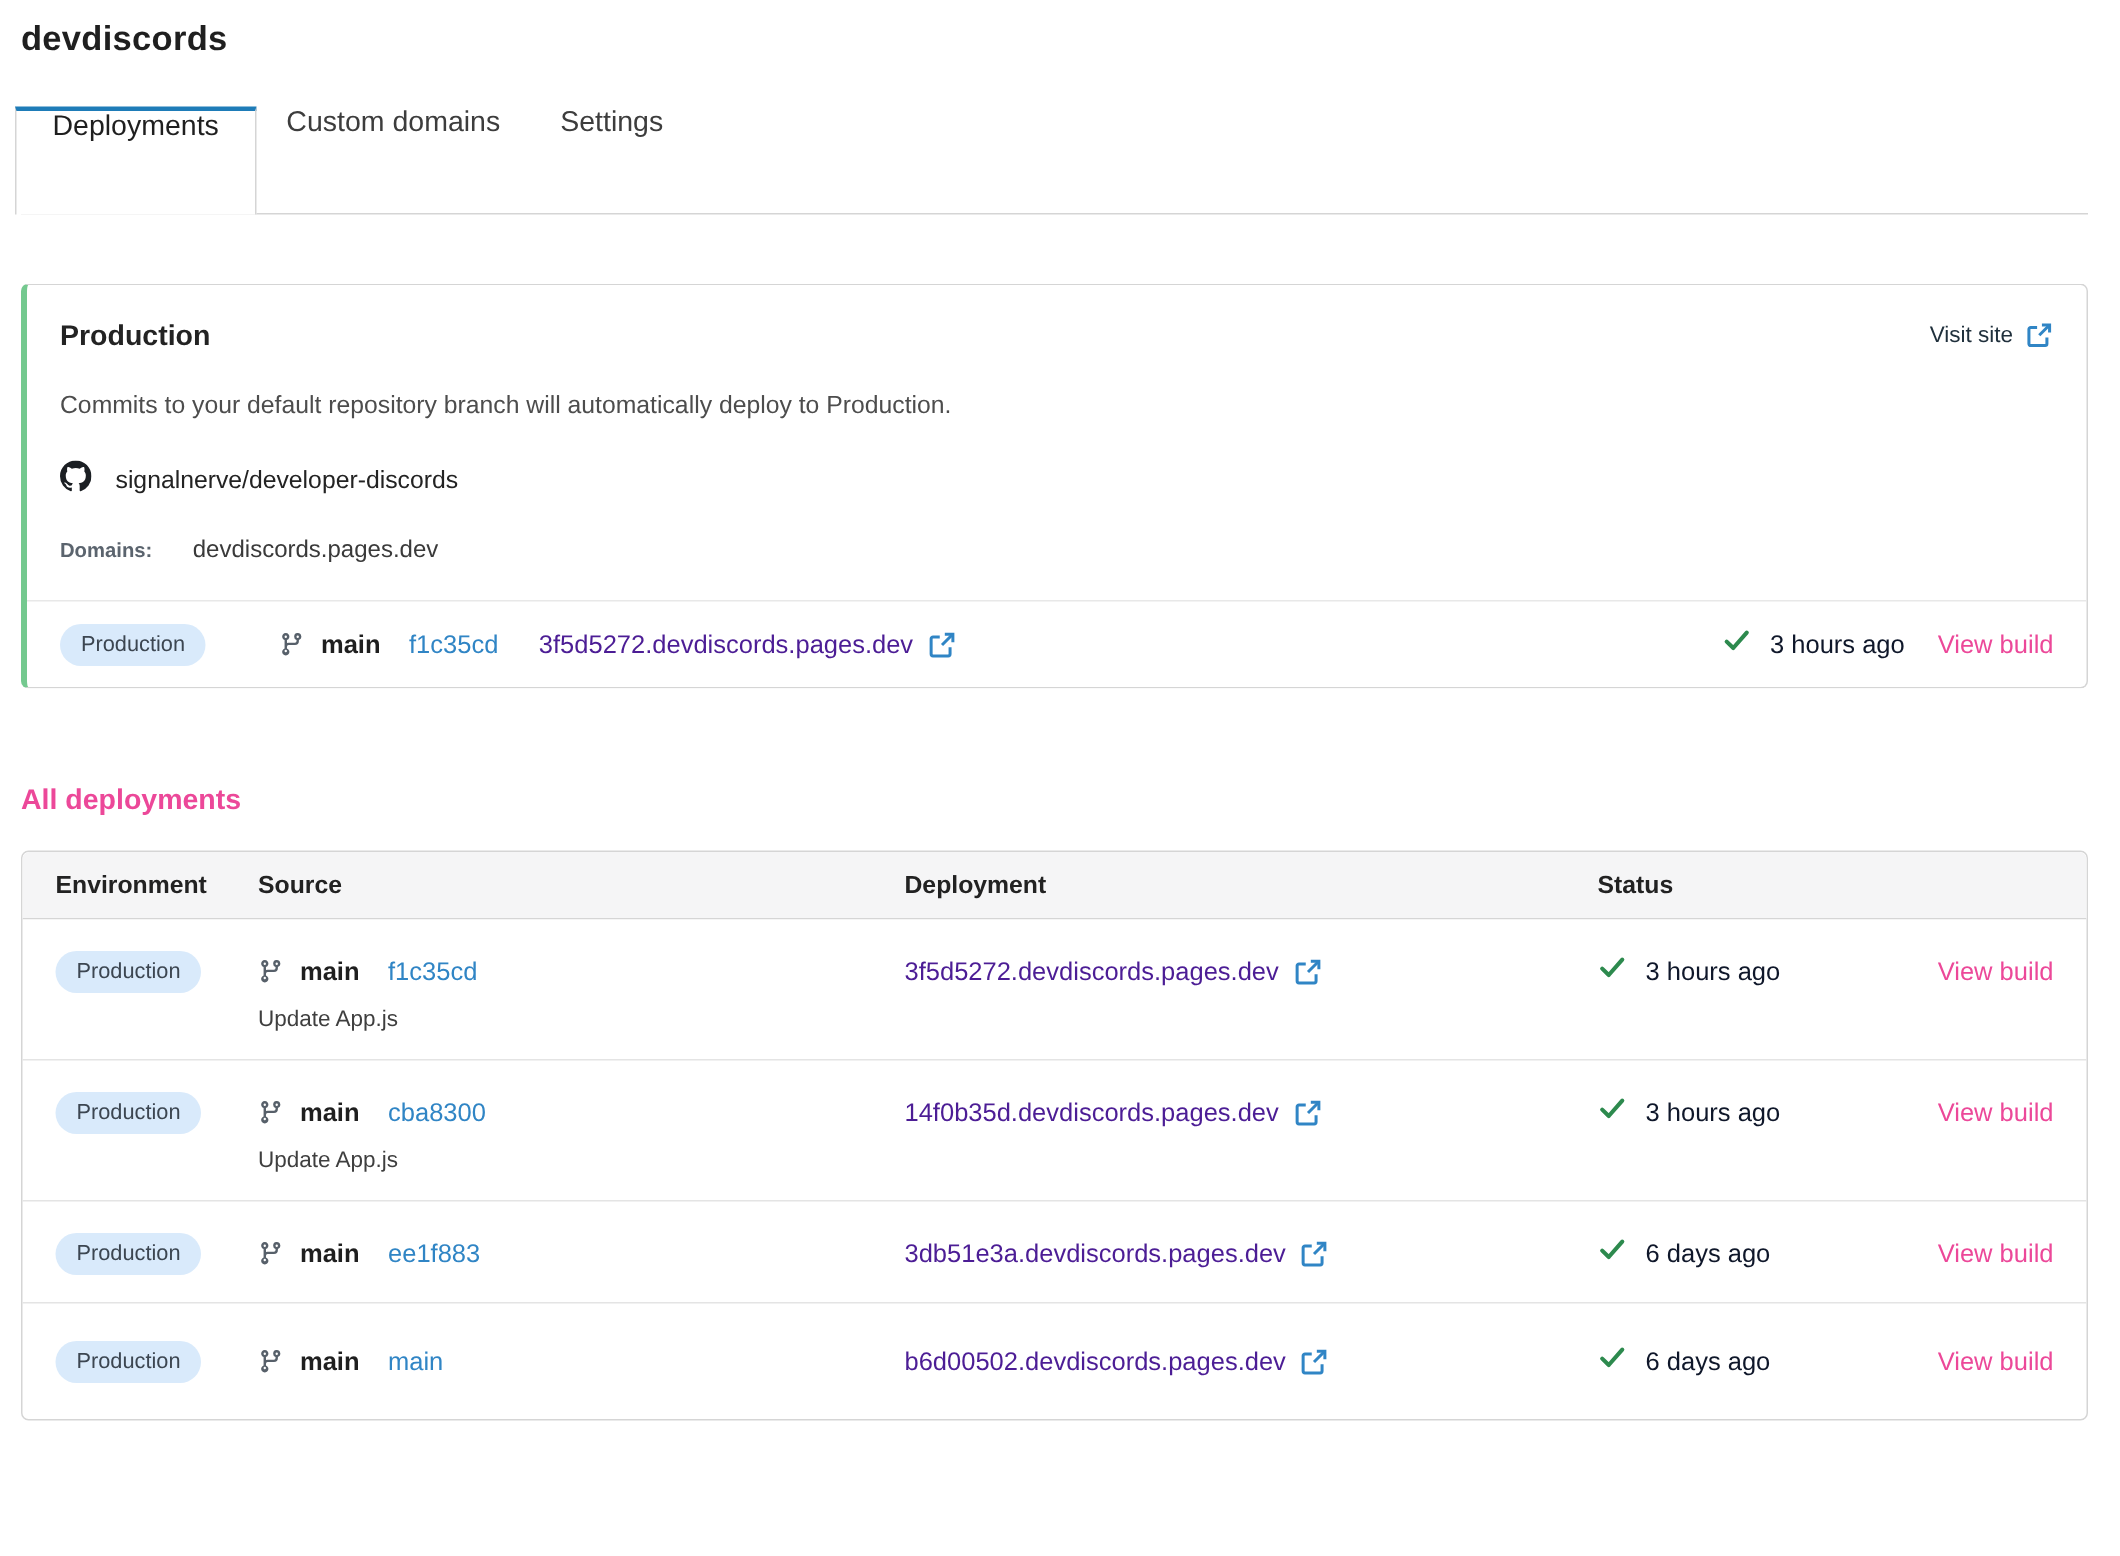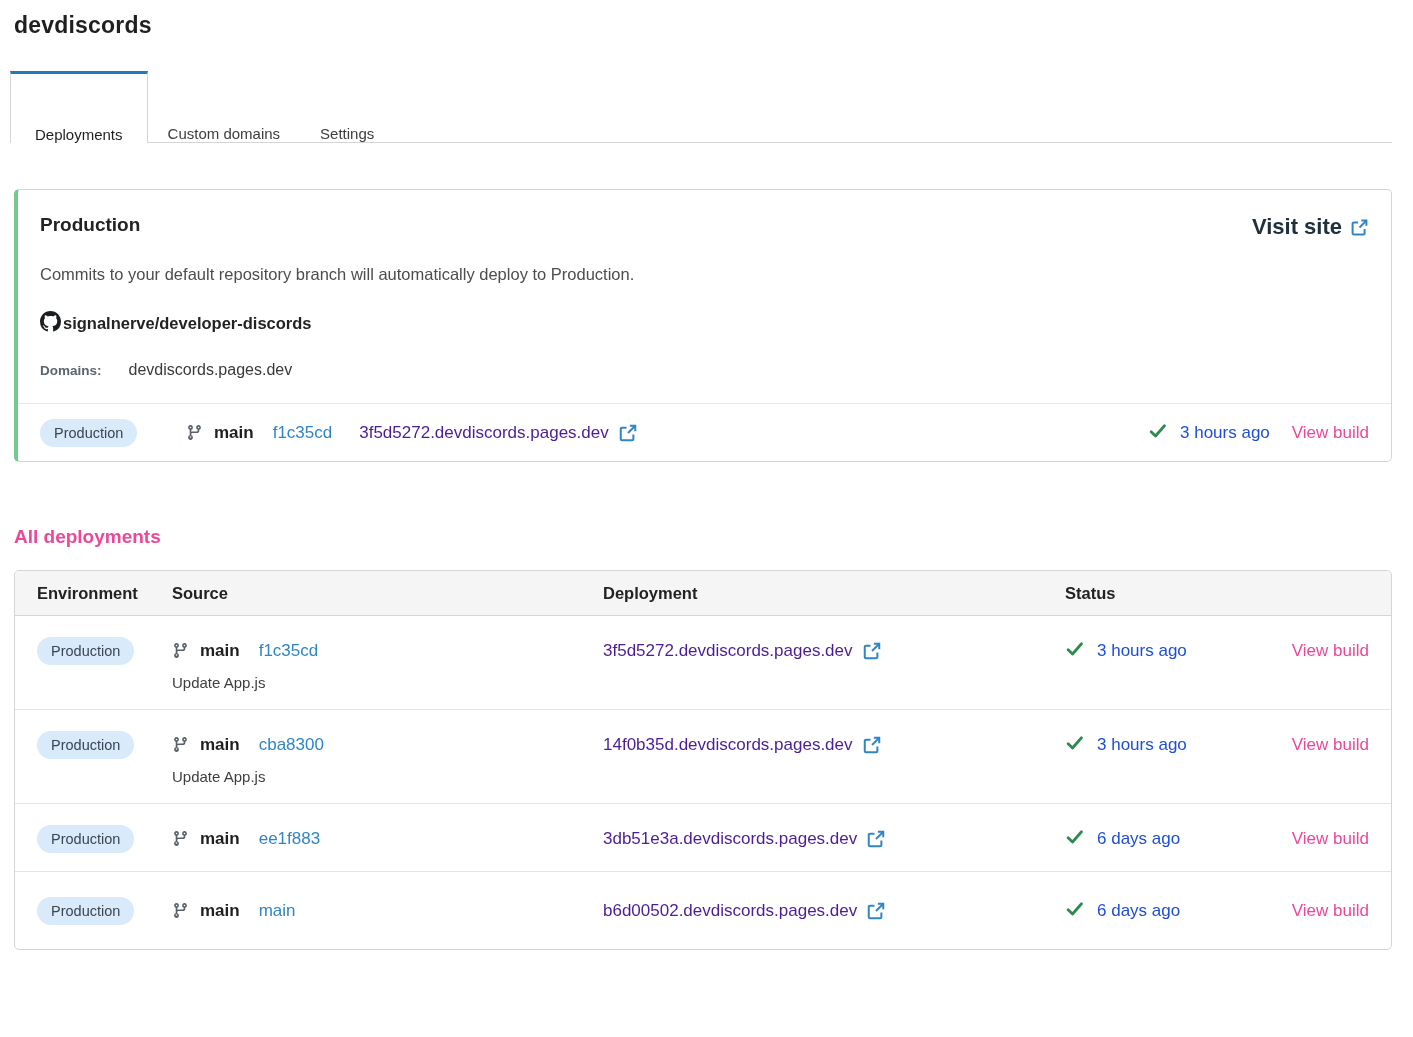--- a/index.html
+++ b/index.html
@@ -4,21 +4,21 @@
 <style>
   * { margin:0; padding:0; box-sizing:border-box; }
   html,body { width:1413px; height:1037px; background:#fff; overflow:hidden; }
   body { font-family:"Liberation Sans","DejaVu Sans",sans-serif; color:#222; }
   .page { padding:12px 21px 0 14px; }
 
   .page-title { font-size:23px; font-weight:700; color:#1f1f1f; letter-spacing:.2px; }
 
   
   .tabs { display:flex; align-items:stretch; margin-top:32px; border-bottom:1px solid #d5d5d5; height:72px; }
-  .tab { display:flex; align-items:flex-end; font-size:15px; cursor:pointer; }
+  .tab { display:flex; align-items:flex-start; font-size:19px; cursor:pointer; }
   .tab.active {
     margin-left:-4px; margin-bottom:-1px;
     padding:0 24px;
     background:#fff;
     border:1px solid #d5d5d5;
     border-top:3px solid #1e7cb8;
     border-bottom:none;
     color:#1f1f1f;
   }
   .tab.inactive { padding:0 20px; color:#3d3d3d; }
@@ -27,43 +27,43 @@
   .card {
     margin-top:46px;
     border:1px solid #d5d5d5;
     border-left:4px solid #74c98f;
     border-radius:5px;
     background:#fff;
   }
   .card-body { padding:24px 22px 24px 22px; }
   .card-header { display:flex; justify-content:space-between; align-items:flex-start; }
   .card-title { font-size:19px; font-weight:700; color:#232323; }
-  .visit-site { display:flex; align-items:center; gap:8px; font-size:22px; font-weight:700; color:#20303c; cursor:pointer; }
+  .visit-site { display:flex; align-items:center; gap:8px; font-size:15px; font-weight:400; color:#20303c; cursor:pointer; }
   .card-desc { margin-top:25px; font-size:16.5px; color:#4d4d4d; }
-  .repo-row { margin-top:27px; display:flex; align-items:center; gap:2px; font-size:16.5px; font-weight:700; color:#232323; }
+  .repo-row { margin-top:27px; display:flex; align-items:center; gap:16px; font-size:16.5px; font-weight:400; color:#232323; }
   .domains-row { margin-top:25px; display:flex; align-items:baseline; }
   .domains-label { font-size:13.5px; font-weight:700; color:#5b646e; }
   .domains-value { font-size:16px; color:#3a3a3a; margin-left:27px; }
 
   .card-deploy-row { border-top:1px solid #e8e8e8; height:58px; display:flex; align-items:center; padding:0 22px; }
 
   
   .env-badge {
     display:inline-block; background:#d9eafb; color:#3c4651;
     border-radius:15px; padding:6px 14px; font-size:14.5px; white-space:nowrap;
   }
   .env-cell { width:146px; flex:none; }
   .source-line { display:flex; align-items:center; }
   .branch-icon { flex:none; display:inline-flex; }
   .branch-name { font-weight:700; font-size:17px; color:#1f1f1f; margin-left:11px; }
   .commit-link { font-size:17px; color:#3085c5; margin-left:19px; text-decoration:none; cursor:pointer; }
   .deploy-url { display:flex; align-items:center; gap:9px; font-size:17px; color:#4c1d95; }
   .ext-icon { display:inline-flex; cursor:pointer; }
   .status-group { display:flex; align-items:center; gap:12px; }
-  .time-text { font-size:17px; color:#1d4ed8; }
+  .time-text { font-size:17px; color:#0f172a; }
   .view-build { font-size:17px; color:#ec4899; text-decoration:none; cursor:pointer; }
   .card-deploy-row .deploy-url { margin-left:27px; }
   .card-deploy-row .right-group { margin-left:auto; display:flex; align-items:center; gap:22px; }
 
   
   .section-title { margin-top:64px; font-size:19px; font-weight:700; color:#ec4899; }
   .table { margin-top:22px; border:1px solid #d5d5d5; border-radius:5px; background:#fff; }
   .grid-cols { display:grid; grid-template-columns:135px 431px 462px 1fr; }
   .thead {
     padding:0 22px; height:45px; align-items:center;

